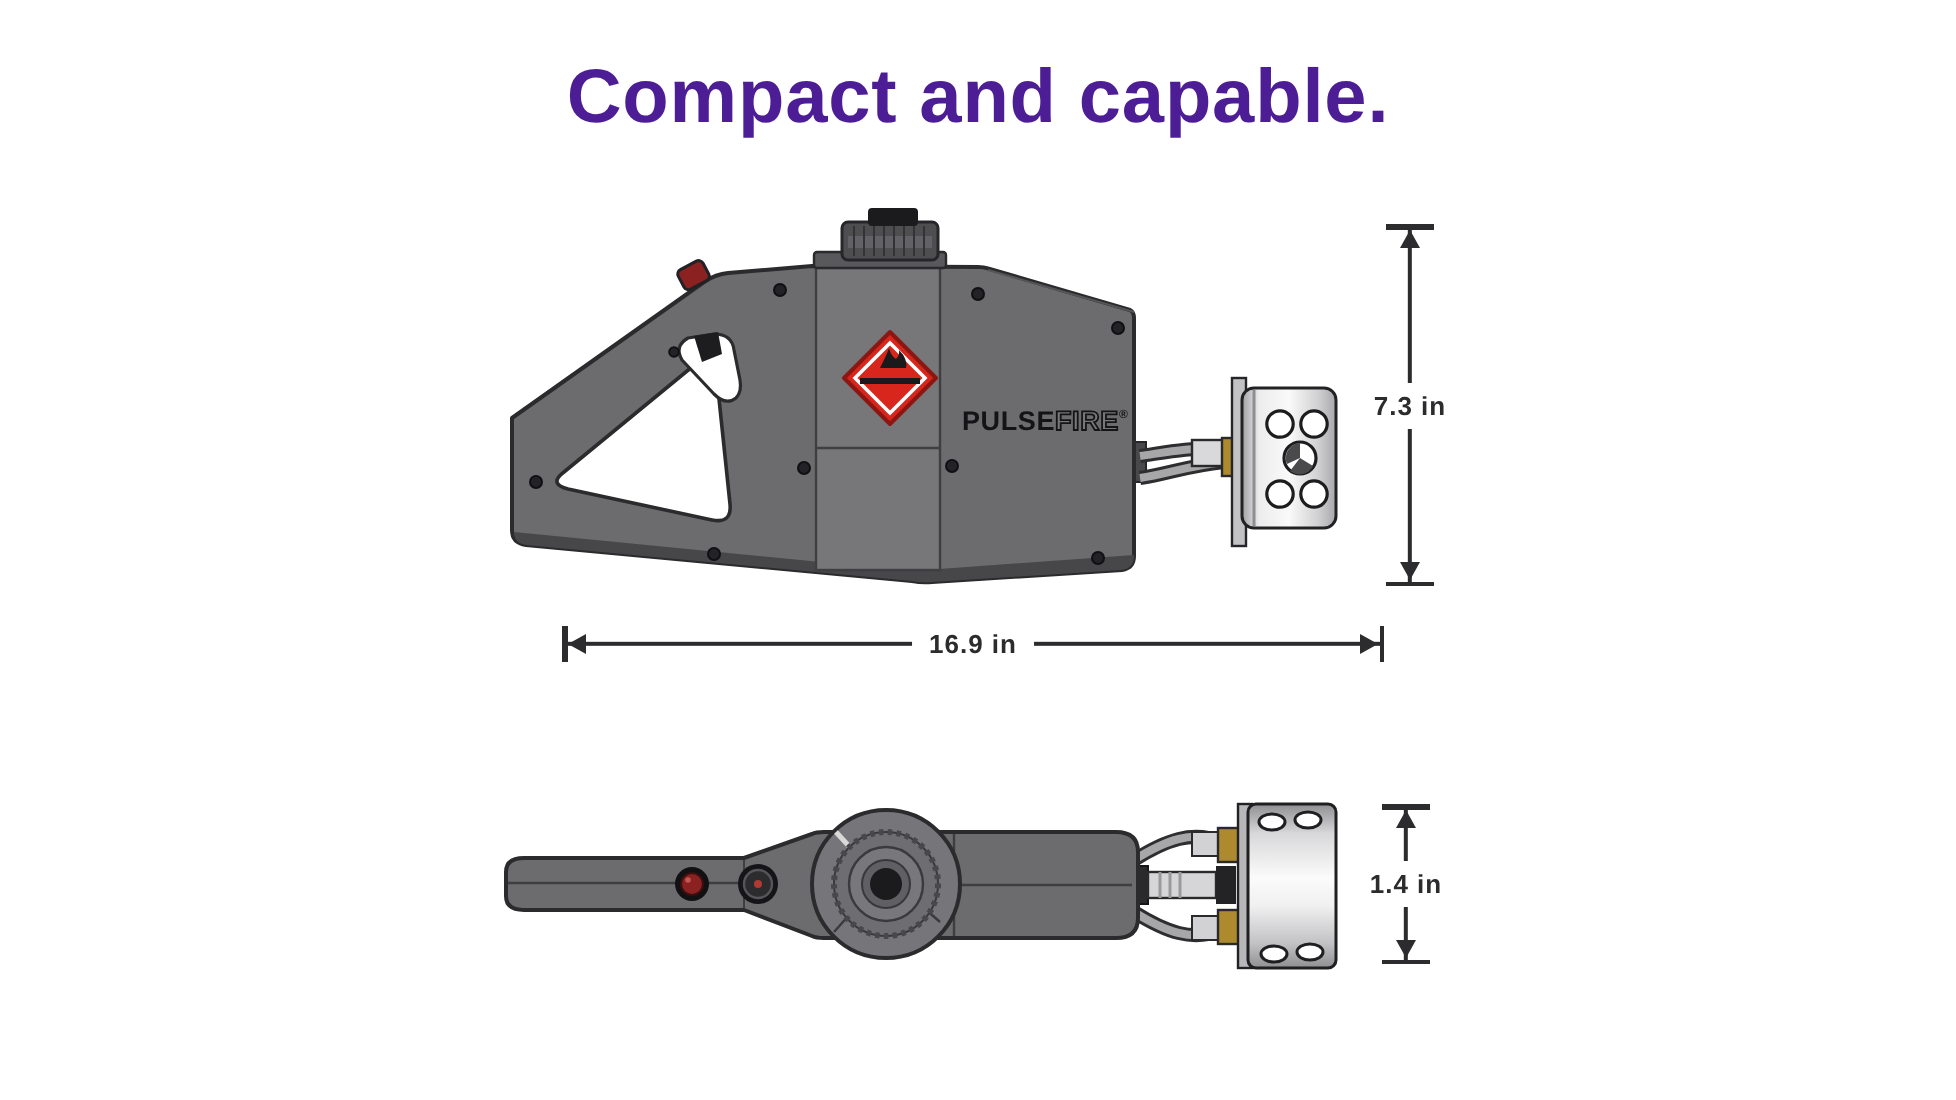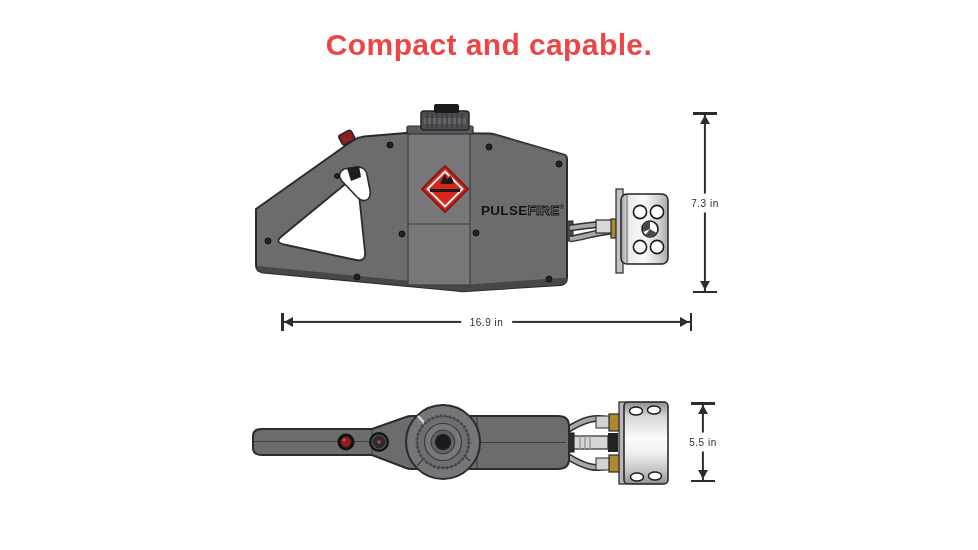--- a/index.html
+++ b/index.html
@@ -2,32 +2,32 @@
 <html><head>
 <meta charset="utf-8">
 <style>
   html,body{margin:0;padding:0;background:#ffffff;}
   .stage{
     position:relative;width:978px;height:550px;background:#ffffff;overflow:hidden;
     font-family:"Liberation Sans", sans-serif;
   }
   .page-title{
     position:absolute;left:0;top:28px;width:978px;margin:0;
-    text-align:center;font-size:30px;font-weight:700;letter-spacing:.4px;
-    color:#ef4444;
+    text-align:center;font-size:38px;font-weight:700;letter-spacing:.4px;
+    color:#4c1d95;
   }
   svg{position:absolute;}
   .svg-side{left:250px;top:100px;}
   .svg-top{left:245px;top:390px;}
 
   
   .dim{position:absolute;color:#2c2c2e;}
   .dim .lbl{
     position:absolute;left:50%;top:50%;transform:translate(-50%,-50%);
-    background:#ffffff;font-weight:400;font-size:10px;letter-spacing:.5px;
+    background:#ffffff;font-weight:700;font-size:13px;letter-spacing:.5px;
     white-space:nowrap;padding:4px 9px;z-index:2;
   }
   .dim-v{width:44px;}
   .dim-v .cap{position:absolute;left:50%;transform:translateX(-50%);width:24px;height:2.5px;background:#2c2c2e;}
   .dim-v .cap.top{top:0;} .dim-v .cap.bot{bottom:0;}
   .dim-v .line{position:absolute;left:50%;transform:translateX(-50%);top:2px;bottom:2px;width:2.2px;background:#2c2c2e;}
   .arr{position:absolute;width:0;height:0;z-index:1;}
   .arr-up{left:50%;transform:translateX(-50%);top:3px;
     border-left:5px solid transparent;border-right:5px solid transparent;border-bottom:9px solid #2c2c2e;}
   .arr-down{left:50%;transform:translateX(-50%);bottom:3px;
@@ -244,16 +244,16 @@
       <circle cx="443" cy="442" r="8" fill="#1b1b1d"></circle>
     </g>
   </svg>
 
   <div class="dim dim-v" style="left:681px;top:402px;height:80px;">
     <span class="cap top"></span>
     <span class="line"></span>
     <span class="arr arr-up"></span>
     <span class="arr arr-down"></span>
     <span class="cap bot"></span>
-    <span class="lbl">5.5 in</span>
+    <span class="lbl">1.4 in</span>
   </div>
 
 </div>
 
 </body></html>

